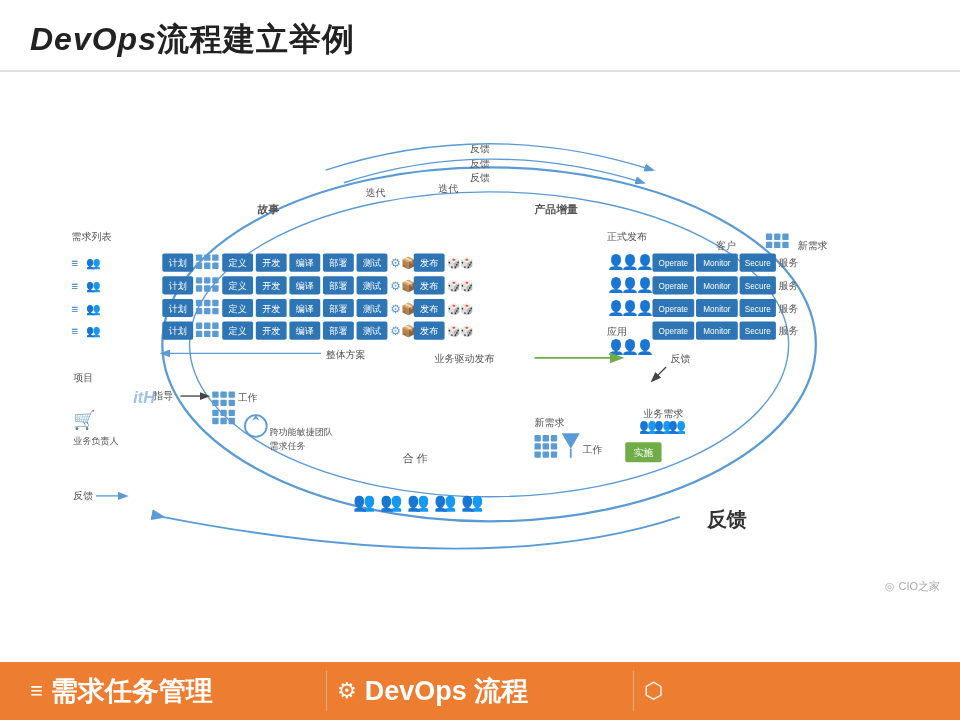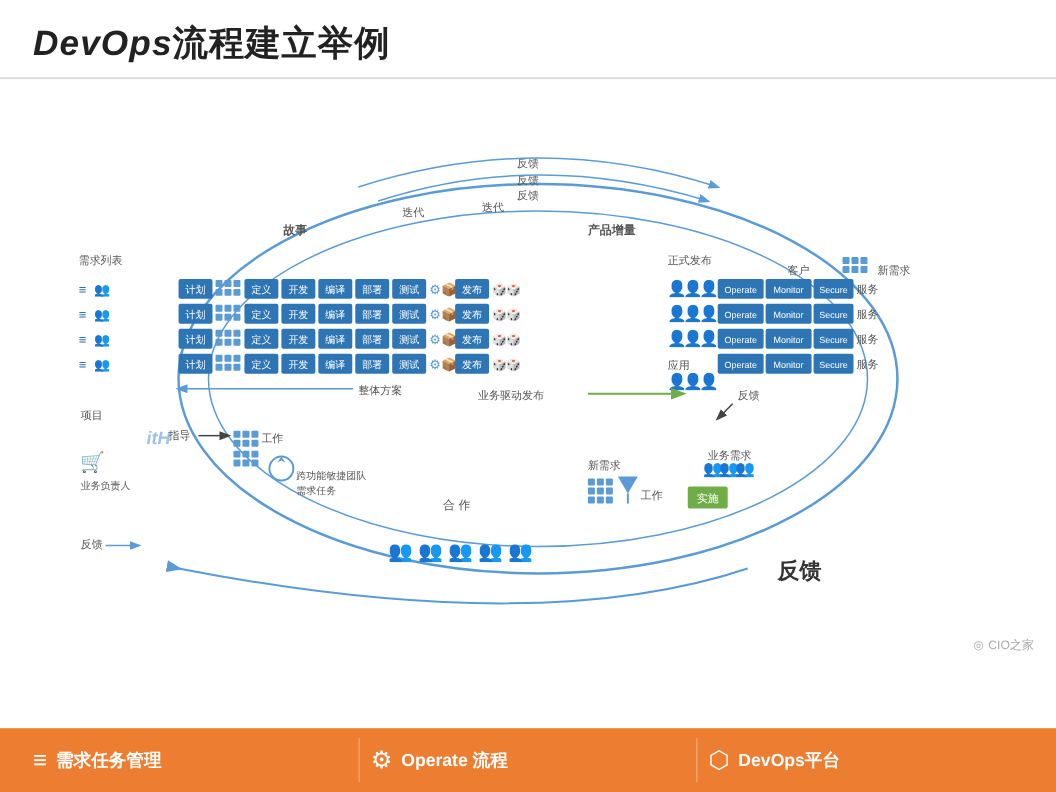--- a/index.html
+++ b/index.html
@@ -50,21 +50,21 @@
       flex: 1;
       display: flex;
       align-items: center;
       gap: 8px;
     }
     .footer-section .icon {
       font-size: 22px;
       color: #fff;
     }
     .footer-section .label {
-      font-size: 16px;
+      font-size: 27px;
       font-weight: bold;
       color: #fff;
     }
     .footer-divider {
       width: 1px;
       height: 40px;
       background: rgba(255,255,255,0.4);
       margin: 0 10px;
     }
 
@@ -409,21 +409,20 @@
   </div>
 
   <div class="footer-bar">
     <div class="footer-section">
       <span class="icon">≡</span>
       <span class="label">需求任务管理</span>
     </div>
     <div class="footer-divider"></div>
     <div class="footer-section">
       <span class="icon">⚙</span>
-      <span class="label">Operate 流程</span>
+      <span class="label">DevOps 流程</span>
     </div>
     <div class="footer-divider"></div>
     <div class="footer-section">
       <span class="icon">⬡</span>
-      <span class="label">DevOps平台</span>
     </div>
   </div>
 </div>
 
 </body></html>

